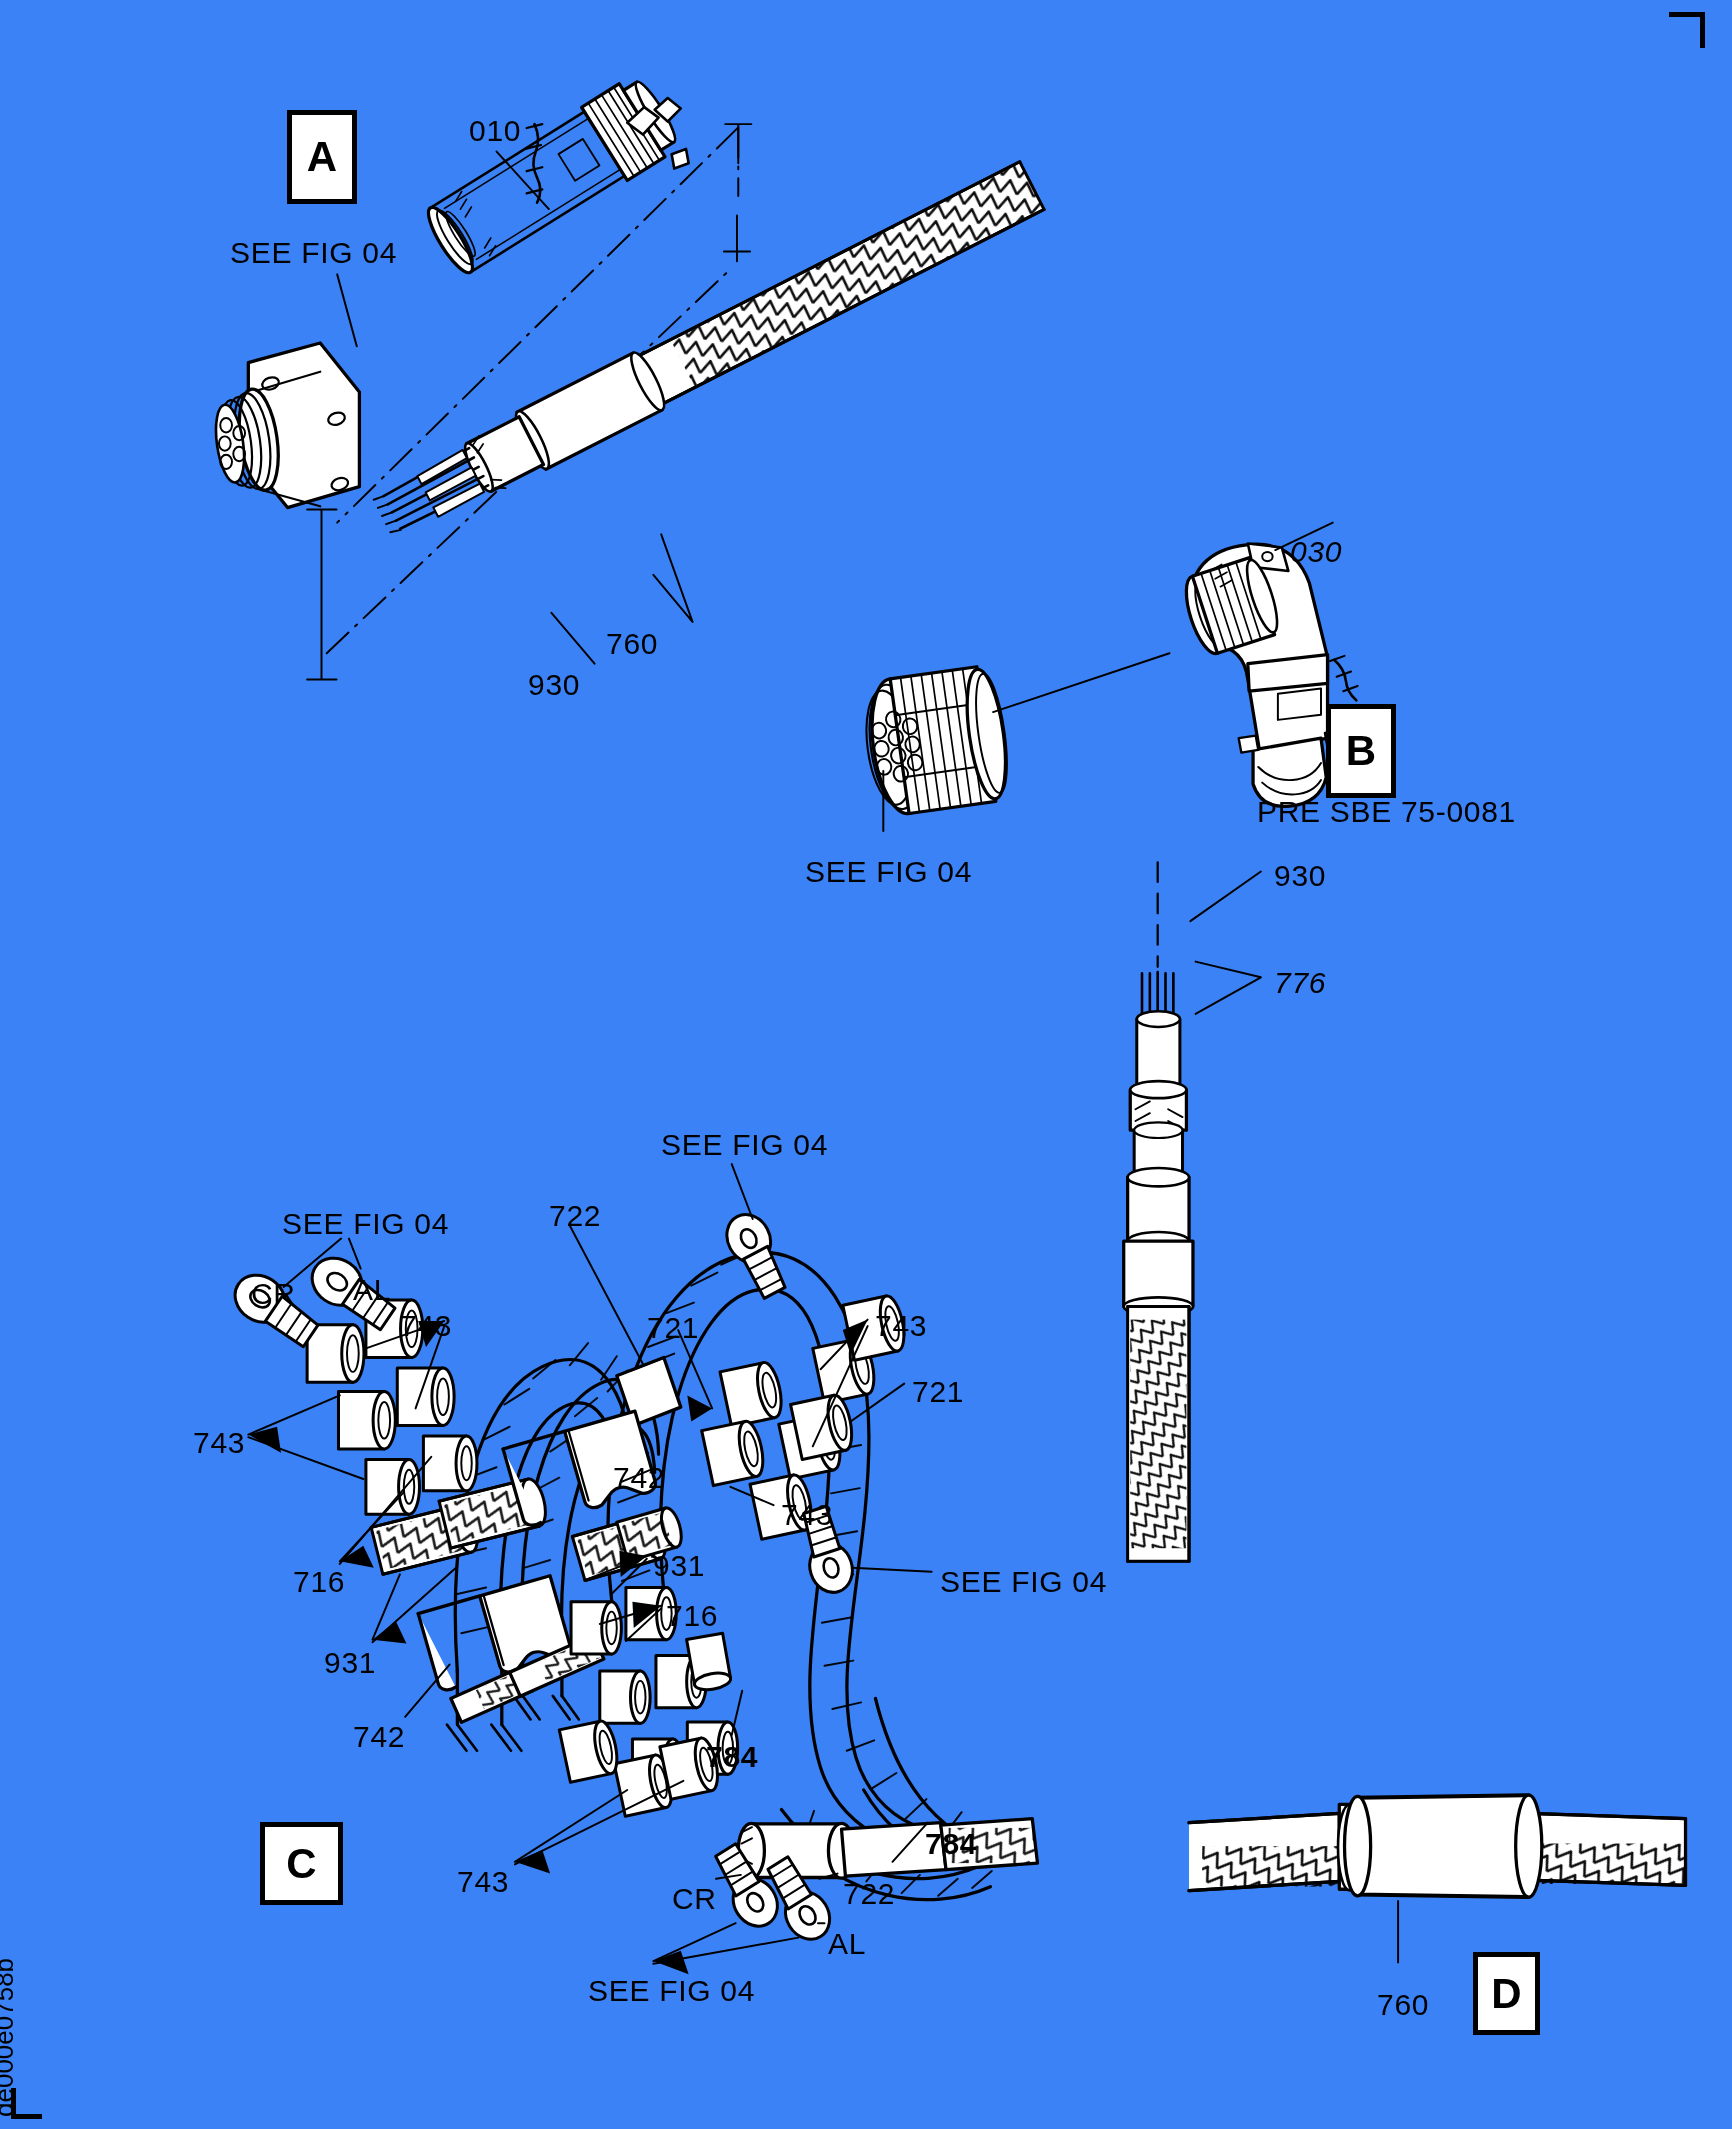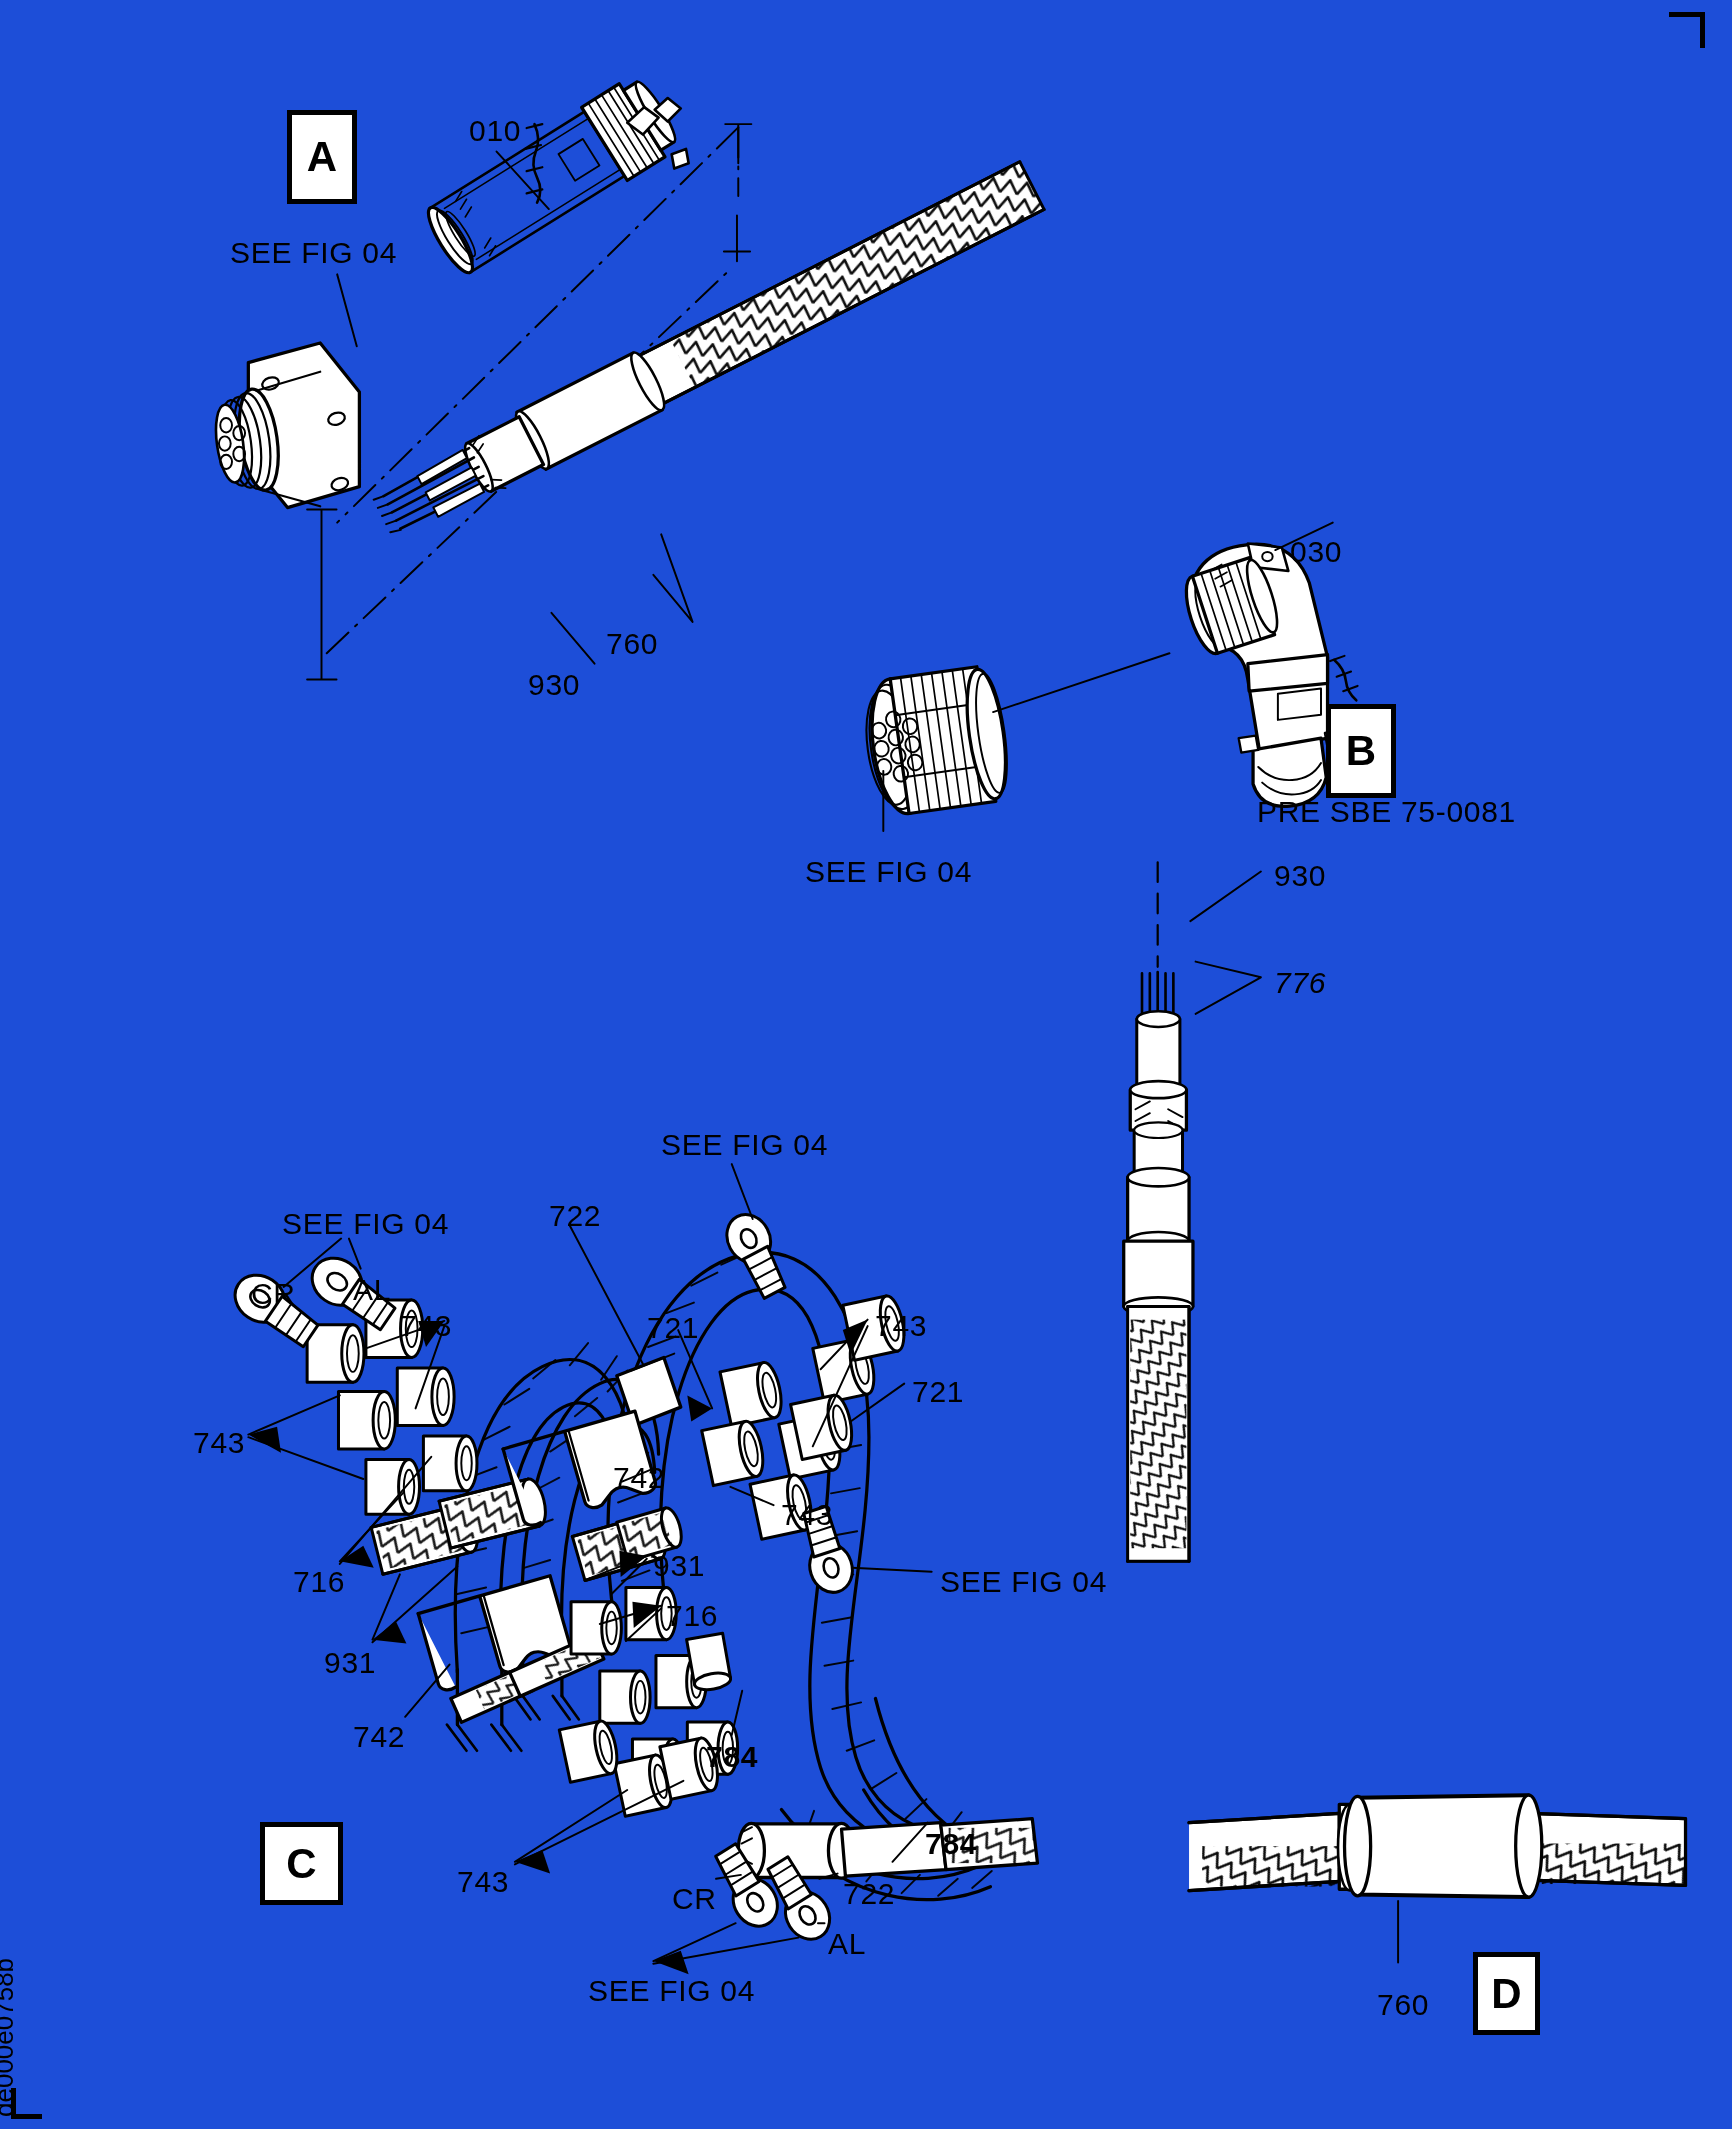--- a/index.html
+++ b/index.html
@@ -3,21 +3,21 @@
 <meta charset="utf-8">
 <style>
   html, body {
     margin: 0; padding: 0;
     background: #ffffff;
   }
   #page {
     position: relative;
     width: 1732px;
     height: 2129px;
-    background: #1d4ed8;
+    background: #3b82f6;
     font-family: "Liberation Sans", sans-serif;
     overflow: hidden;
   }
   svg.layer {
     position: absolute;
     left: 0; top: 0;
     width: 1732px;
     height: 2129px;
   }
   .lbl {
@@ -668,21 +668,21 @@
 
       <path d="M2140,3004 L2140,2910" stroke-width="3"></path>
     </g>
   </svg>
 
   <div id="labels">
       <div class="lbl" style="left: 469px; top: 116px;">010</div>
       <div class="lbl" style="left: 230px; top: 238px;">SEE FIG 04</div>
       <div class="lbl" style="left: 606px; top: 629px;">760</div>
       <div class="lbl" style="left: 528px; top: 670px;">930</div>
-      <div class="lbl" style="left: 1290px; top: 537px;">030</div>
+      <div class="lbl" style="left: 1290px; top: 537px; font-style: italic;">030</div>
       <div class="lbl" style="left: 1235px; top: 797px; margin-left: 22px;">PRE SBE 75-0081</div>
       <div class="lbl" style="left: 805px; top: 857px;">SEE FIG 04</div>
       <div class="lbl" style="left: 1274px; top: 861px;">930</div>
       <div class="lbl" style="left: 1274px; top: 968px; font-style: italic;">776</div>
       <div class="lbl" style="left: 661px; top: 1130px;">SEE FIG 04</div>
       <div class="lbl" style="left: 282px; top: 1209px;">SEE FIG 04</div>
       <div class="lbl" style="left: 251px; top: 1279px;">CR</div>
       <div class="lbl" style="left: 353px; top: 1275px;">AL</div>
       <div class="lbl" style="left: 549px; top: 1201px;">722</div>
       <div class="lbl" style="left: 400px; top: 1311px;">743</div>

